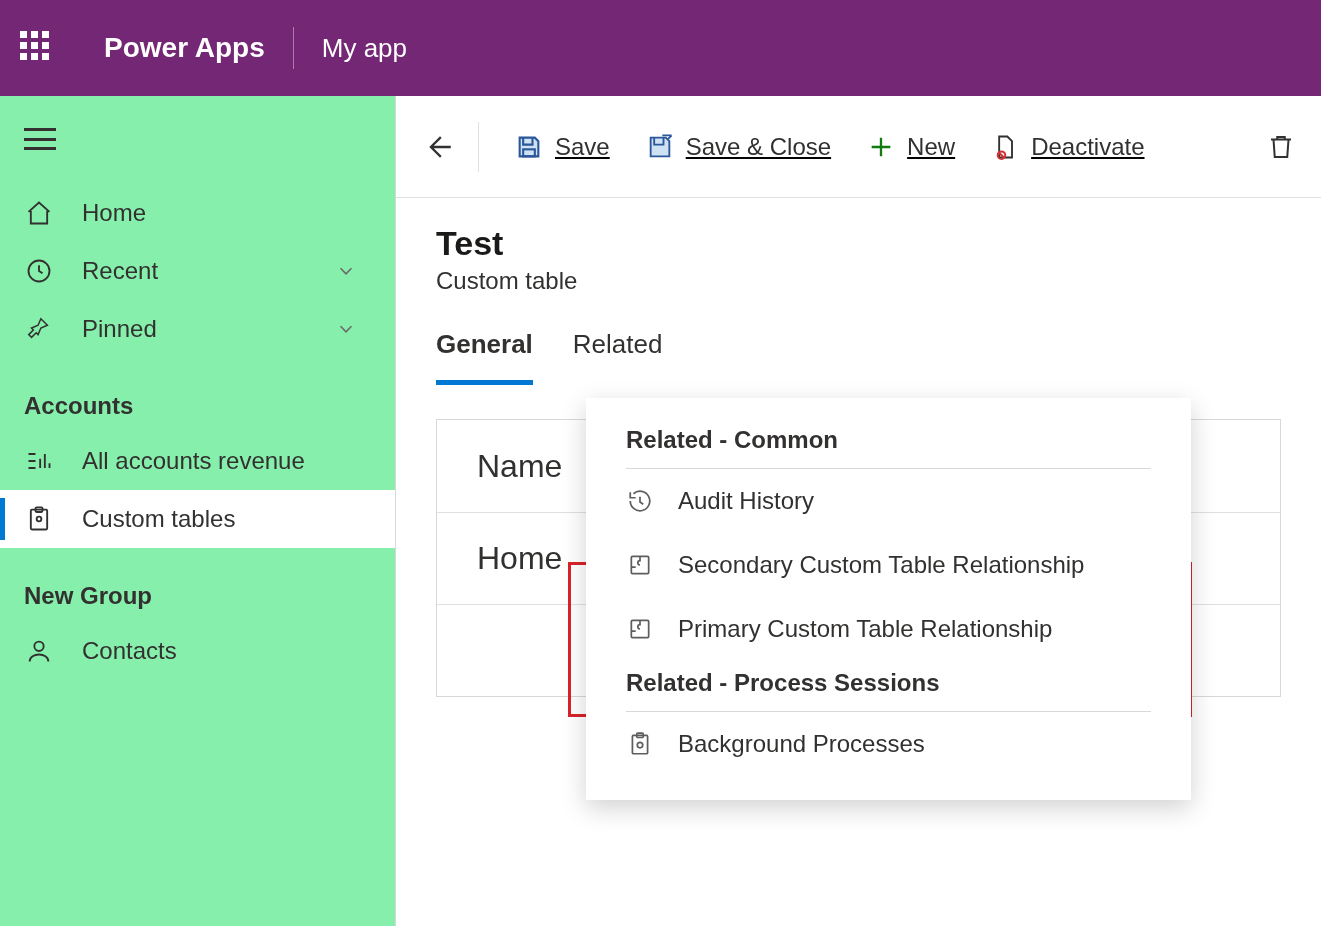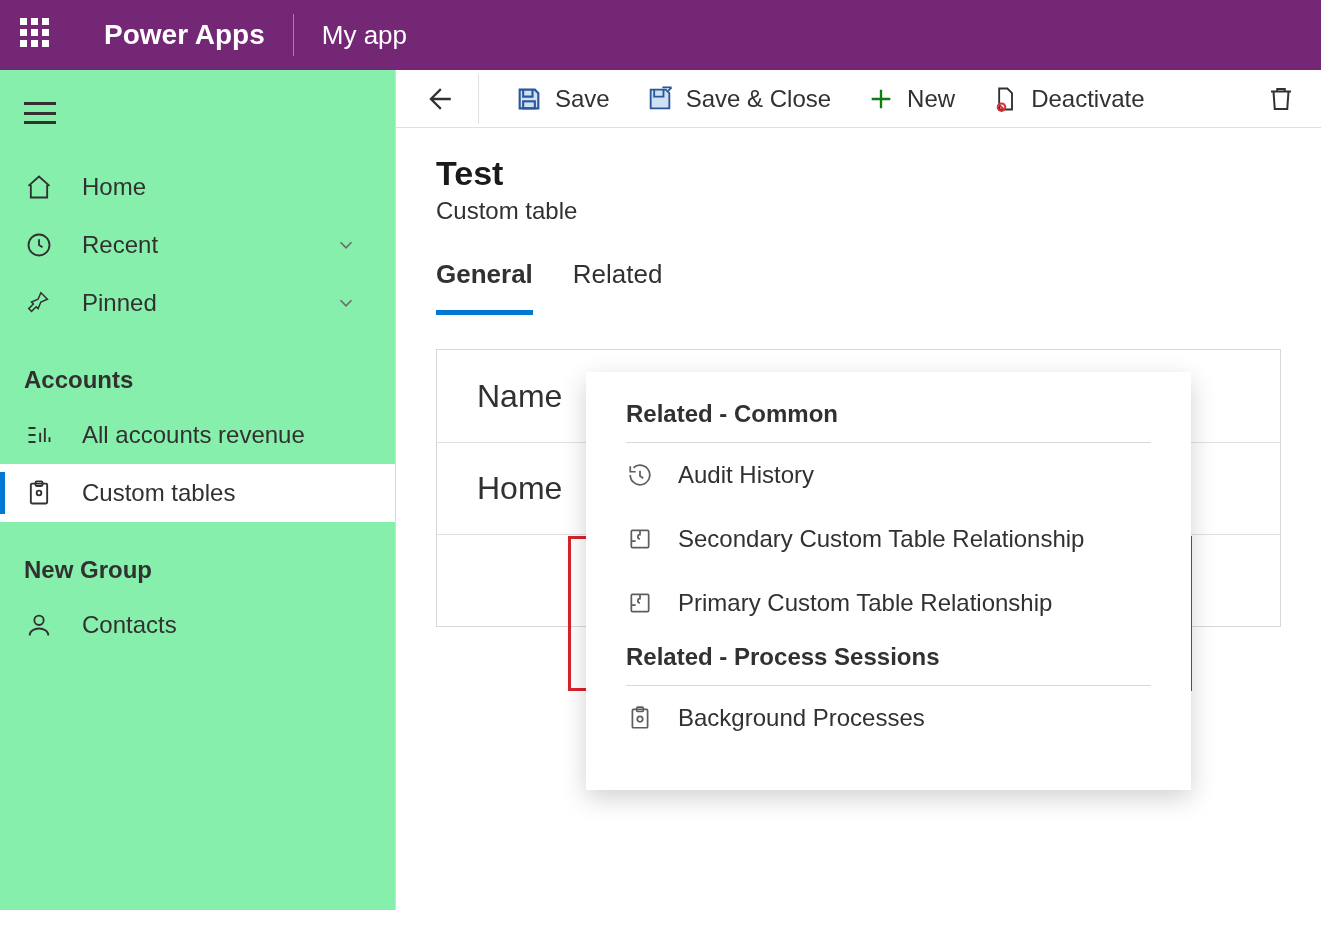--- a/index.html
+++ b/index.html
@@ -10,21 +10,21 @@
   body {
     font-family: "Segoe UI", Arial, sans-serif;
     background: #ffffff;
     width: 1321px;
     height: 926px;
     overflow: hidden;
   }
 
   
   .top-header {
-    height: 70px;
+    height: 96px;
     background: #742774;
     display: flex;
     align-items: center;
     color: #fff;
     padding: 0 20px;
   }
   .waffle {
     width: 34px;
     height: 34px;
     display: grid;
@@ -123,25 +123,26 @@
 
   
   .content {
     flex: 1;
     background: #ffffff;
     display: flex;
     flex-direction: column;
     position: relative;
   }
   .command-bar {
-    height: 58px;
+    height: 102px;
     border-bottom: 1px solid #e0e0e0;
     display: flex;
     align-items: center;
     padding: 0 20px;
+    text-decoration: underline;
   }
   .back-btn {
     width: 44px;
     height: 44px;
     display: flex;
     align-items: center;
     justify-content: center;
     cursor: pointer;
   }
   .cmd-divider {
@@ -228,21 +229,21 @@
   }
 
   
   .flyout {
     position: absolute;
     left: 190px; 
     top: 302px;
     width: 605px;
     background: #fff;
     box-shadow: 0 8px 24px rgba(0,0,0,0.18);
-    padding: 28px 40px 40px 40px;
+    padding: 28px 40px 24px 40px;
     z-index: 50;
   }
   .flyout-section-title {
     font-size: 24px;
     font-weight: 700;
     color: #323130;
     padding-bottom: 14px;
     border-bottom: 1px solid #d8d8d8;
     margin-top: 8px;
   }

